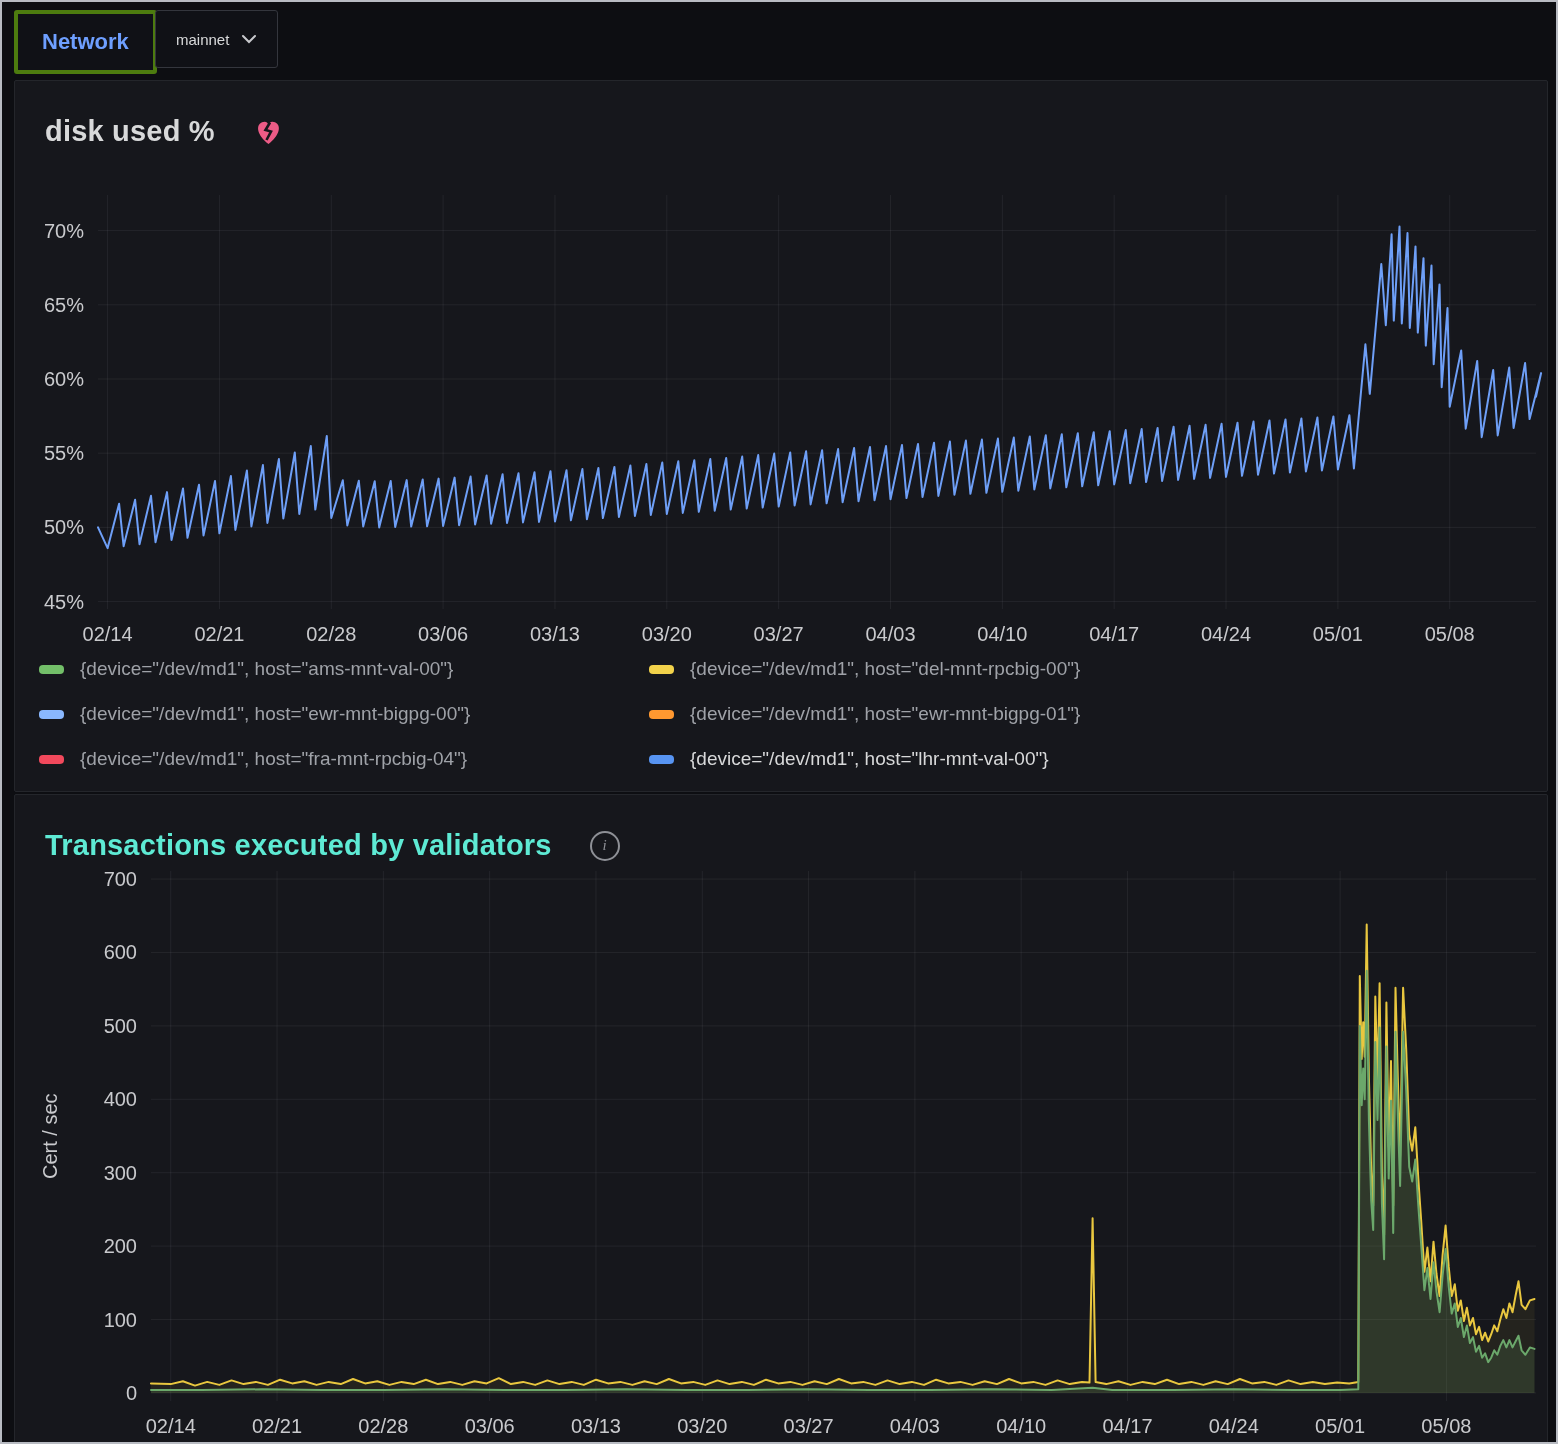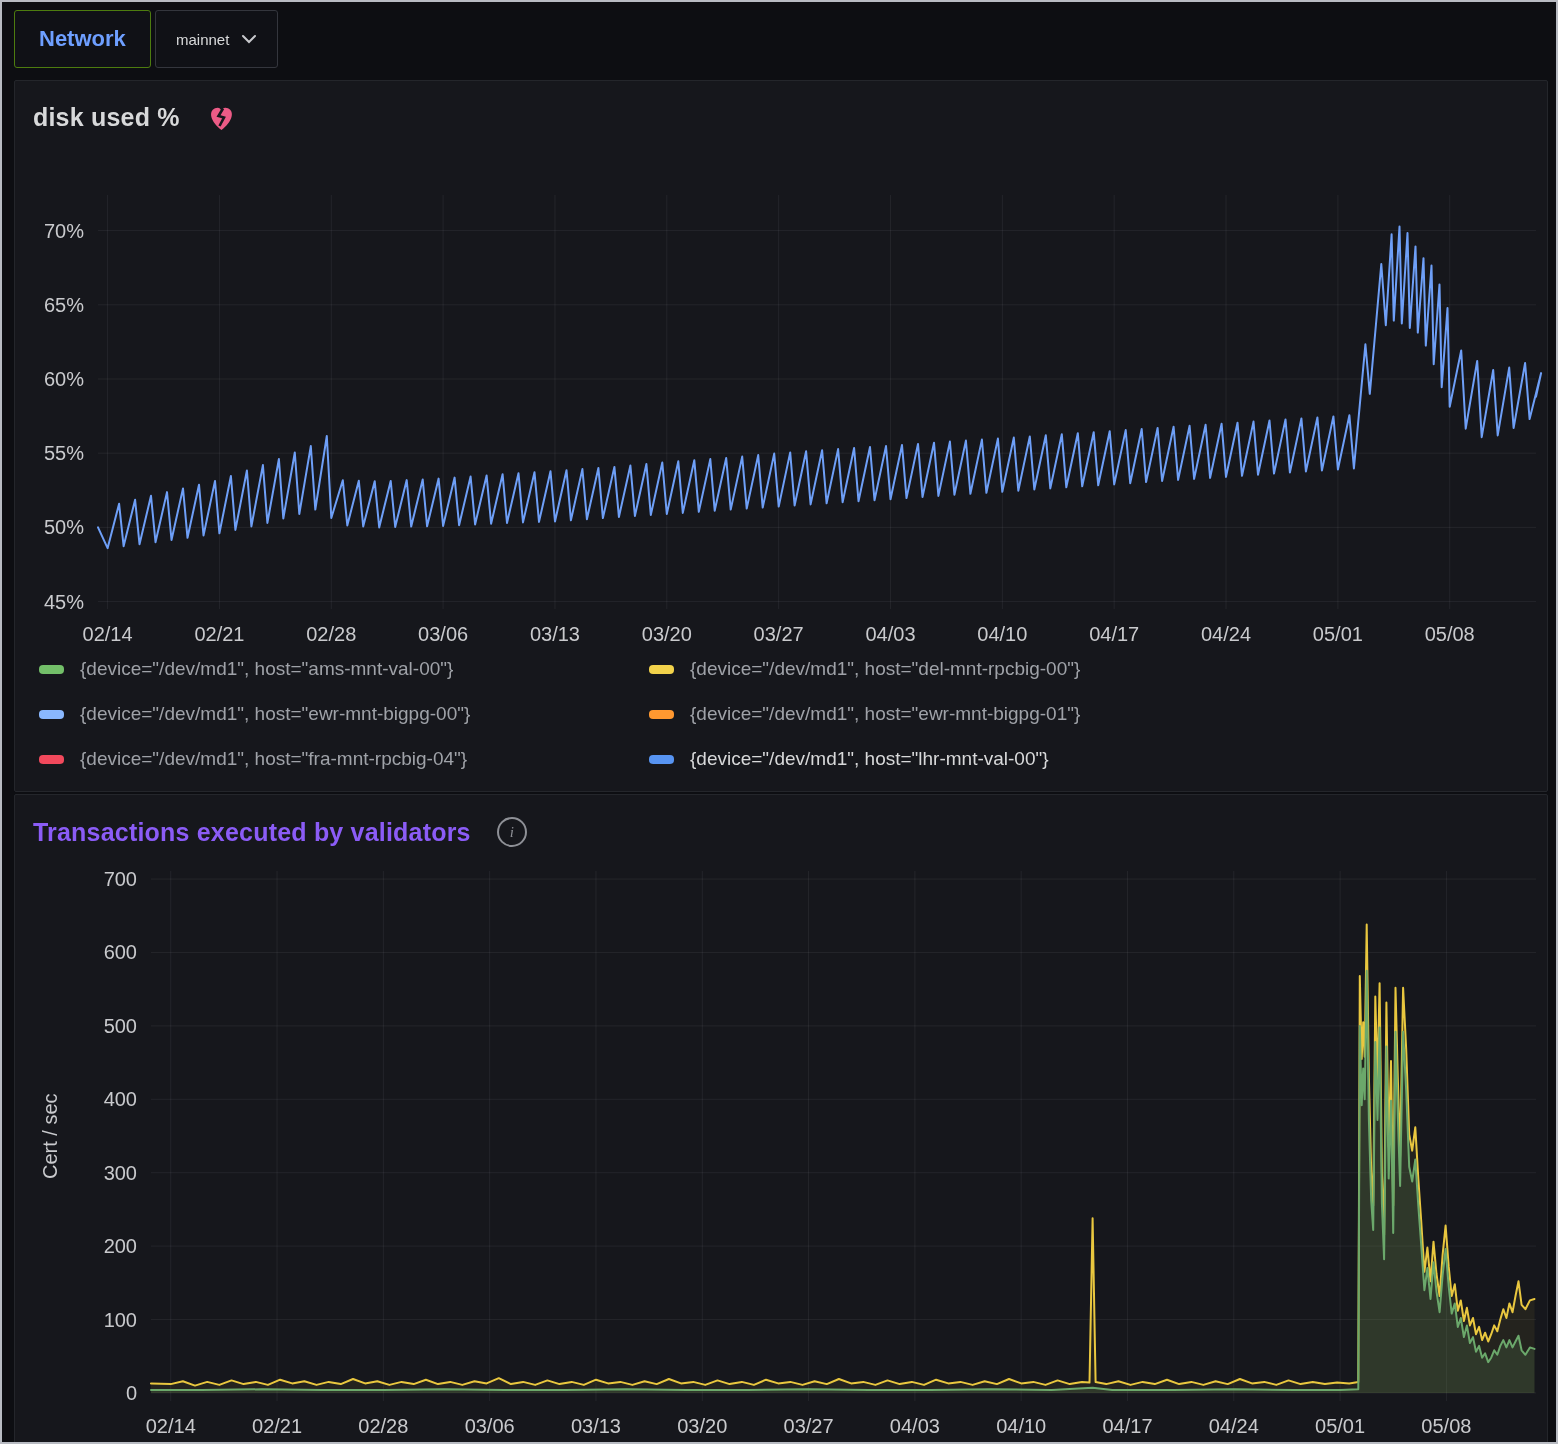--- a/index.html
+++ b/index.html
@@ -5,35 +5,35 @@
   html,body{margin:0;padding:0;background:#3a3b40;}
   .page{
     position:relative;width:1554px;height:1440px;
     background:#0d0e12;border:2px solid #b8bbc2;overflow:hidden;
     font-family:"Liberation Sans", sans-serif;
   }
   
   .toolbar{position:absolute;left:0;top:0;width:100%;height:74px;background:#0d0e12;}
   .var-label{
     position:absolute;left:12px;top:8px;height:56px;padding:0 24px;
-    display:flex;align-items:center;border:1px solid #4d7c0f;border-radius:3px;
+    display:flex;align-items:center;border:4px solid #4d7c0f;border-radius:3px;
     color:#6E9FFF;font-size:22px;font-weight:600;background:#101116;
   }
   .var-value{
     position:absolute;left:153px;top:8px;height:56px;padding:0 20px;
     display:flex;align-items:center;gap:12px;border:1px solid #34363d;border-radius:3px;
     color:#d8d9da;font-size:15px;font-weight:500;background:#101116;cursor:pointer;
   }
   
   .panel{position:absolute;left:12px;width:1532px;background:#16171c;border:1px solid #24262b;border-radius:2px;}
   .panel1{top:78px;height:710px;}
   .panel2{top:792px;height:648px;}
   .panel-header{position:absolute;left:18px;top:22px;display:flex;align-items:center;gap:26px;}
-  .panel-title{margin:0;font-size:25px;font-weight:600;color:#d8d9da;letter-spacing:.2px;}
-  .panel2 .panel-title{color:#8b5cf6;}
+  .panel-title{margin:12px;font-size:29px;font-weight:600;color:#d8d9da;letter-spacing:.2px;}
+  .panel2 .panel-title{color:#5eead4;}
   .info-icon{
     width:26px;height:26px;border:2px solid #8e9096;border-radius:50%;
     display:flex;align-items:center;justify-content:center;
     color:#8e9096;font-size:15px;font-style:italic;font-family:"Liberation Serif",serif;
   }
   .chart-box{position:absolute;left:0;}
   .chart-box svg{display:block;}
   
   .legend{
     position:absolute;left:24px;top:572px;width:1480px;

